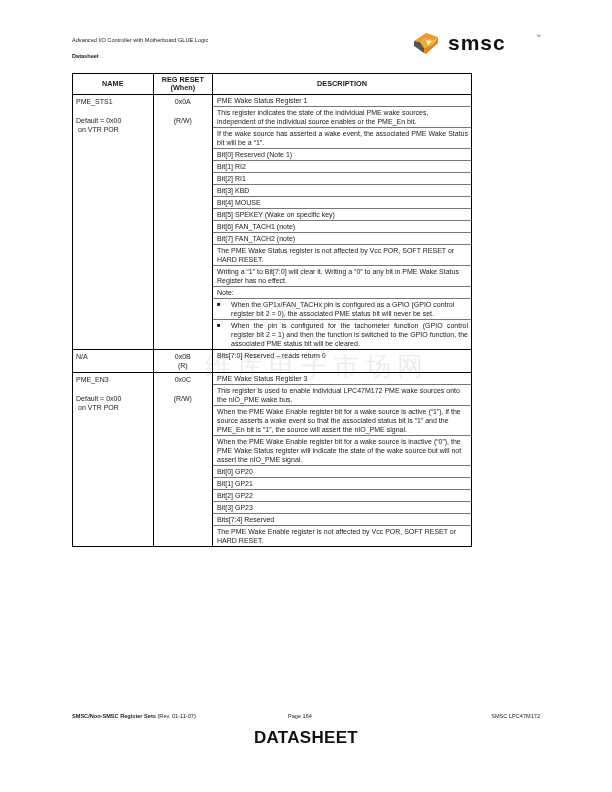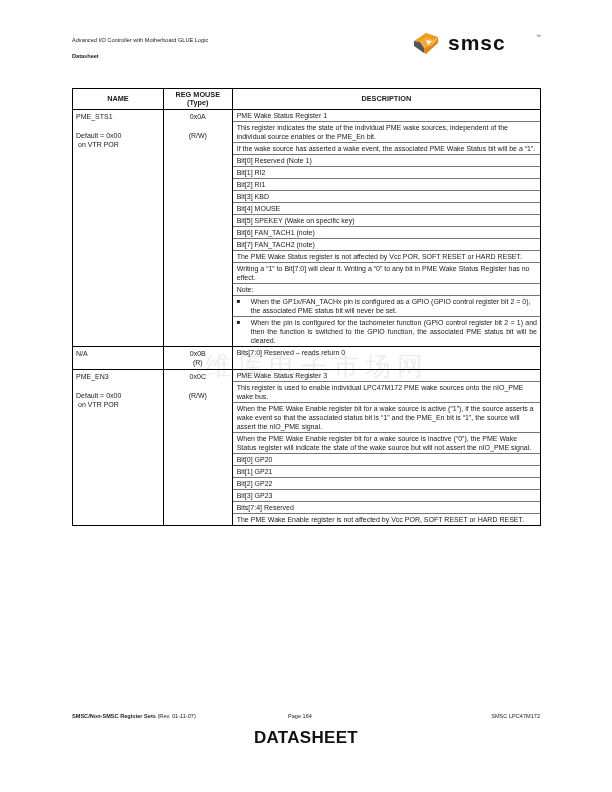--- a/index.html
+++ b/index.html
@@ -2,21 +2,21 @@
 <html><head>
   <meta charset="utf-8">
   <style>
     html, body { margin: 0; padding: 0; background: #ffffff; }
     body { width: 612px; height: 792px; position: relative; overflow: hidden;
            font-family: "Liberation Sans", sans-serif; color: #1a1a1a; }
     .hdr-title { position: absolute; left: 72px; top: 37px; font-size: 5.6px; color: #222; }
     .hdr-sub { position: absolute; left: 72px; top: 53px; font-size: 5.6px; font-weight: bold; color: #222; }
     .logo { position: absolute; left: 412px; top: 27px; width: 140px; height: 30px; text-align: right; }
     .logo svg { display: block; }
-    table.reg { position: absolute; left: 72px; top: 88px; width: 469px;
+    table.reg { position: absolute; left: 72px; top: 73px; width: 400px;
                 border-collapse: collapse; font-size: 7px; line-height: 9px; }
     table.reg th, table.reg td { border: 1px solid #000; vertical-align: top; padding: 0; }
     table.reg th { font-weight: bold; font-size: 7.3px; text-align: center; vertical-align: middle; height: 20px; line-height: 8.5px; }
     col.c1 { width: 91px; } col.c2 { width: 69px; } col.c3 { width: 309px; }
     .namecell { padding: 2px 3px !important; }
     .offcell { text-align: center; padding: 2px 2px !important; }
     .desc { padding: 0 !important; }
     .para { padding: 1px 3px 1px 4px; border-bottom: 1px solid #777; }
     .para:last-child { border-bottom: none; }
     .para.just { text-align: justify; }
@@ -58,22 +58,22 @@
 <table class="reg">
   <colgroup>
       <col class="c1">
       <col class="c2">
       <col class="c3">
     </colgroup>
   <thead>
     <tr>
       <th>NAME</th>
       <th>
-        <div>REG MOUSE</div>
-        <div>(Type)</div>
+        <div>REG RESET</div>
+        <div>(When)</div>
       </th>
       <th>DESCRIPTION</th>
     </tr>
   </thead>
   <tbody>
 
     <tr>
       <td class="namecell">
         <div>PME_STS1</div>
         <div class="gap"></div>

